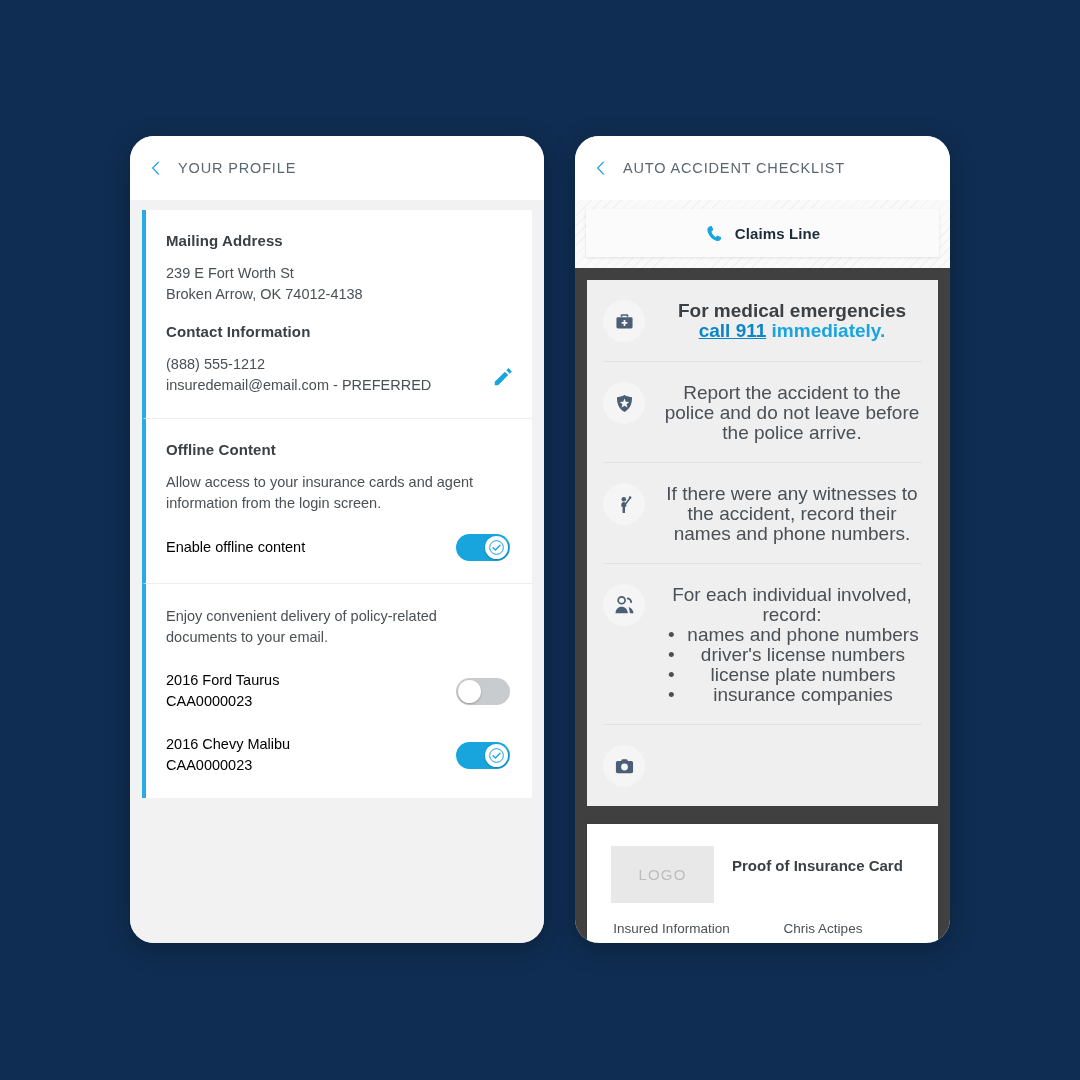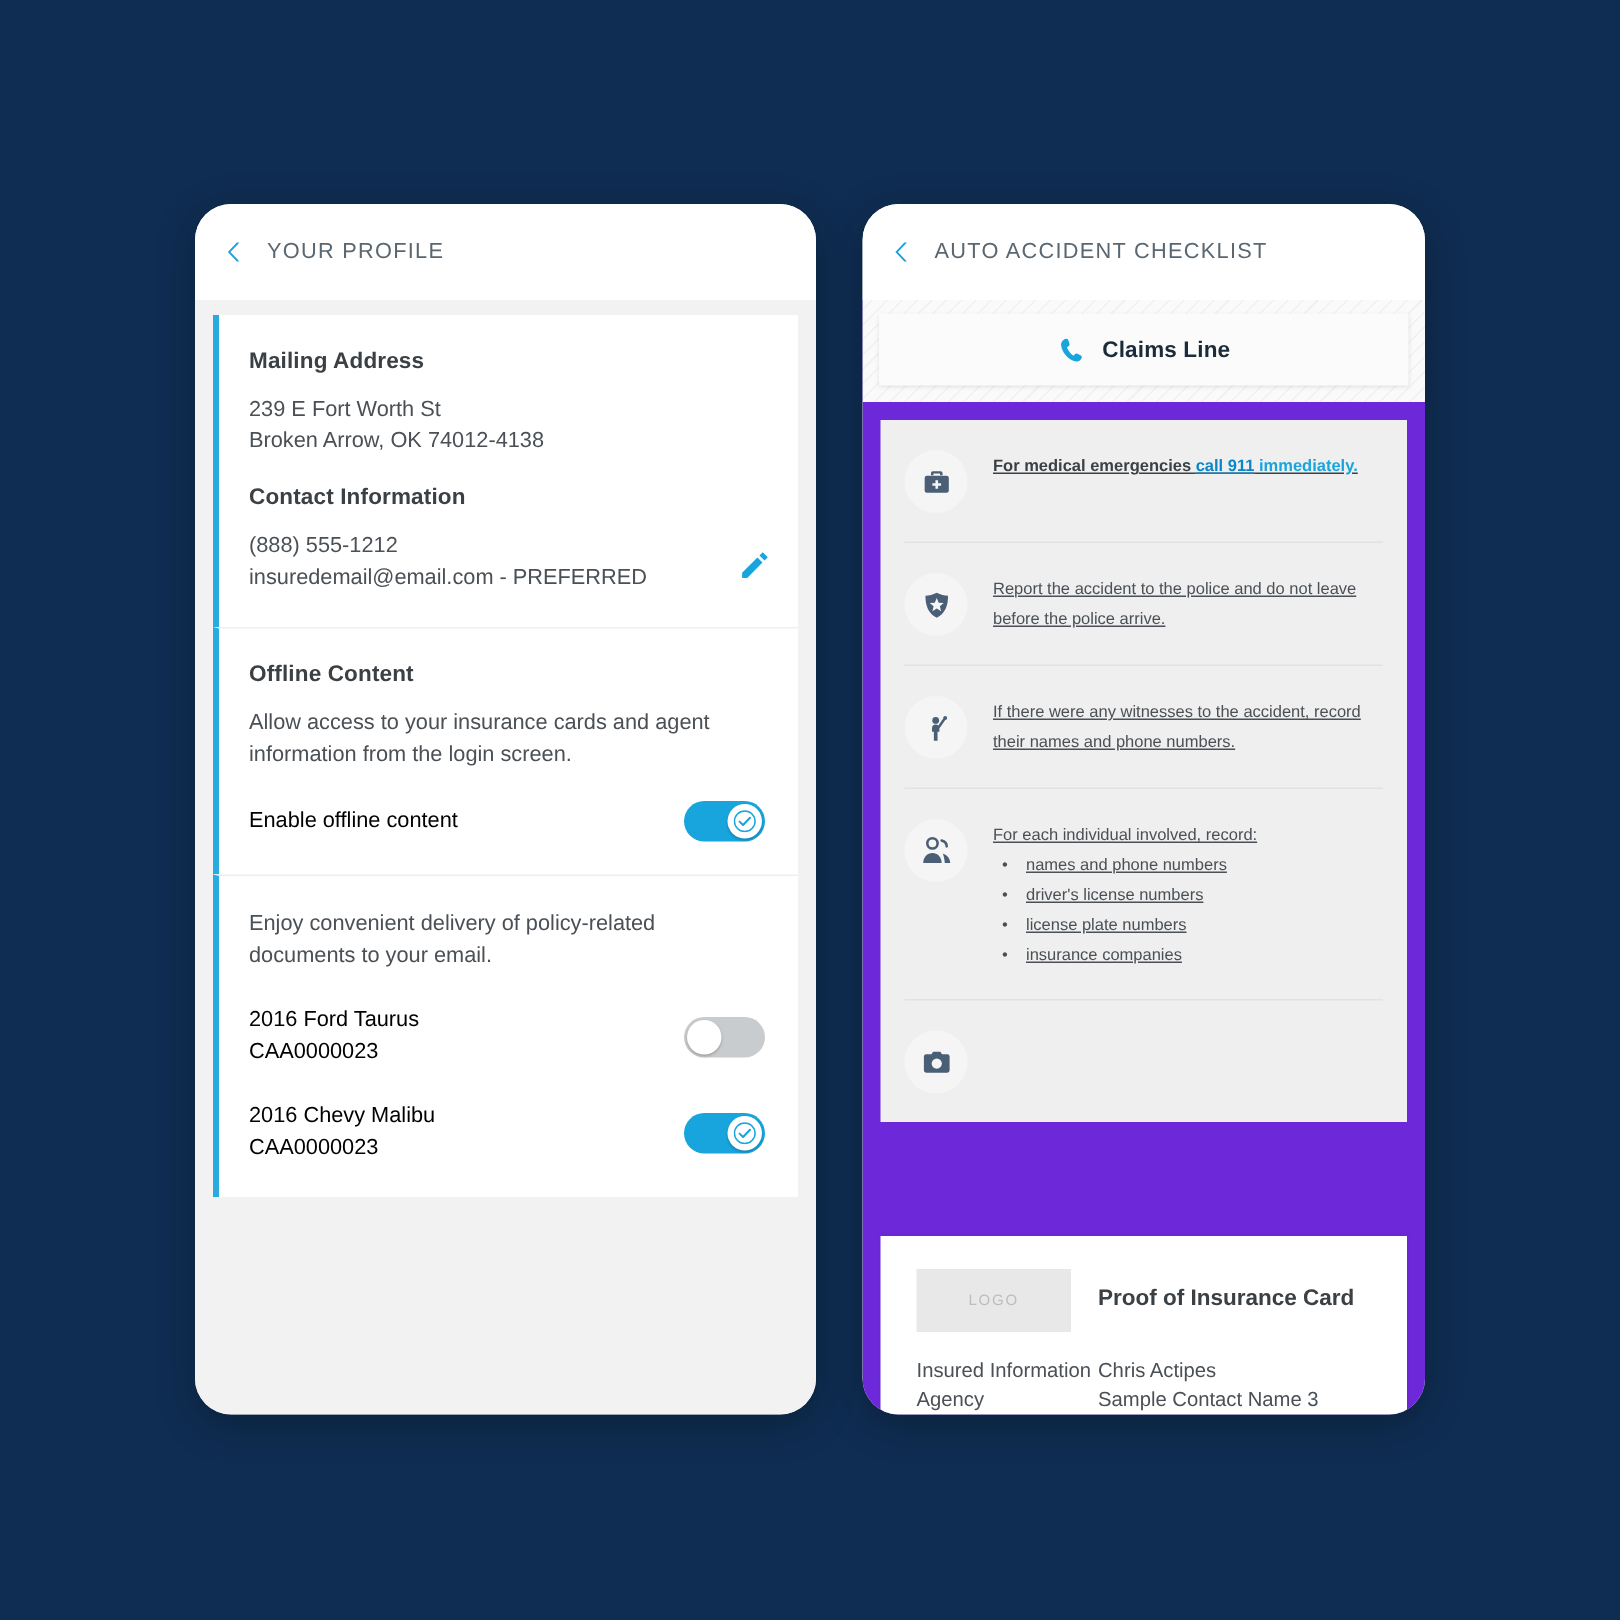--- a/index.html
+++ b/index.html
@@ -118,23 +118,24 @@
   }
   .switch.on .knob { left: 29px; }
   .knob svg { position: absolute; left: 4px; top: 4px; }
 
   .vehicle-row { margin-top: 22px; }
   .vehicle-row:first-of-type { margin-top: 14px; }
 
   
   .checklist-body {
     height: 743px;
-    background: #6d28d9;
+    background: #404040;
     overflow: hidden;
     position: relative;
+    text-align: center;
   }
   .claims-strip {
     padding: 9px 11px 11px 11px;
     background-color: #fafafa;
     background-image: repeating-linear-gradient(
       -45deg,
       rgba(0,0,0,0.035) 0px, rgba(0,0,0,0.035) 1px,
       rgba(0,0,0,0) 1px, rgba(0,0,0,0) 7px);
     box-sizing: border-box;
   }
@@ -171,25 +172,24 @@
     width: 42px; height: 42px;
     border-radius: 50%;
     background: #f5f5f5;
     display: flex;
     align-items: center;
     justify-content: center;
     margin-right: 17px;
     margin-top: 1px;
   }
   .ck-text {
-    font-size: 11px;
+    font-size: 19px;
     color: #4a5055;
     line-height: 20px;
     padding-top: 2px;
-    text-decoration: underline;
   }
   .ck-text.bold { font-weight: bold; color: #3b4045; }
   .ck-text .link {
     color: #0a86c8;
     text-decoration: underline;
     font-weight: bold;
   }
   .ck-text .emph { color: #18a5de; font-weight: bold; }
   .ck-sublist { margin: 0; padding: 0; list-style: none; }
   .ck-sublist li { padding-left: 22px; position: relative; }
@@ -207,24 +207,24 @@
     top: 624px;
     background: #ffffff;
     padding: 22px 24px 0 24px;
     box-sizing: border-box;
     height: 190px;
     overflow: hidden;
     box-shadow: 0 -1px 3px rgba(0,0,0,0.06);
   }
   .ins-head { display: flex; align-items: flex-start; margin-bottom: 16px; }
   .ins-logo {
-    width: 103px; height: 42px;
+    width: 103px; height: 57px;
     background: #e8e8e8;
     color: #bdbdbd;
-    font-size: 10px;
+    font-size: 15px;
     letter-spacing: 1.2px;
     display: flex;
     align-items: center;
     justify-content: center;
     flex: 0 0 auto;
     margin-right: 18px;
   }
   .ins-title {
     font-size: 15px;
     font-weight: bold;

